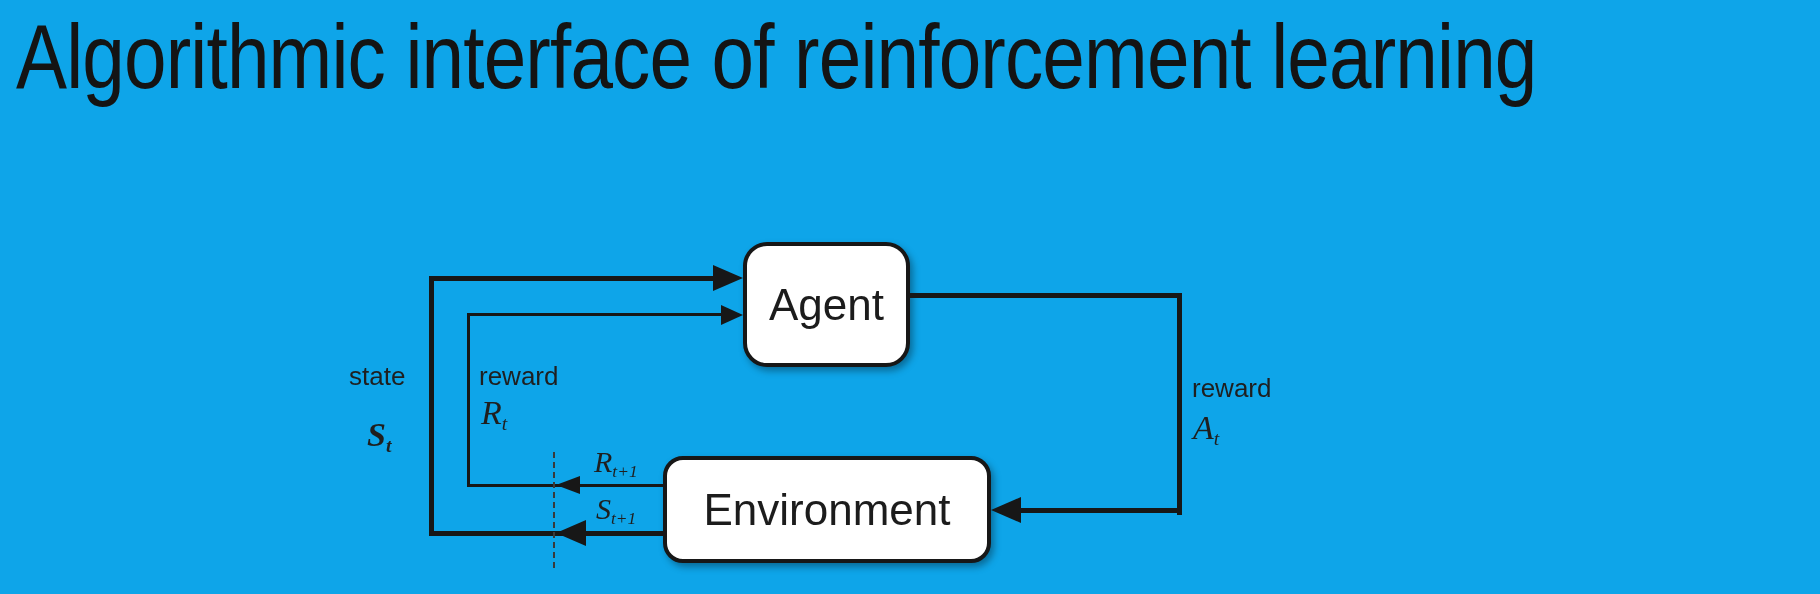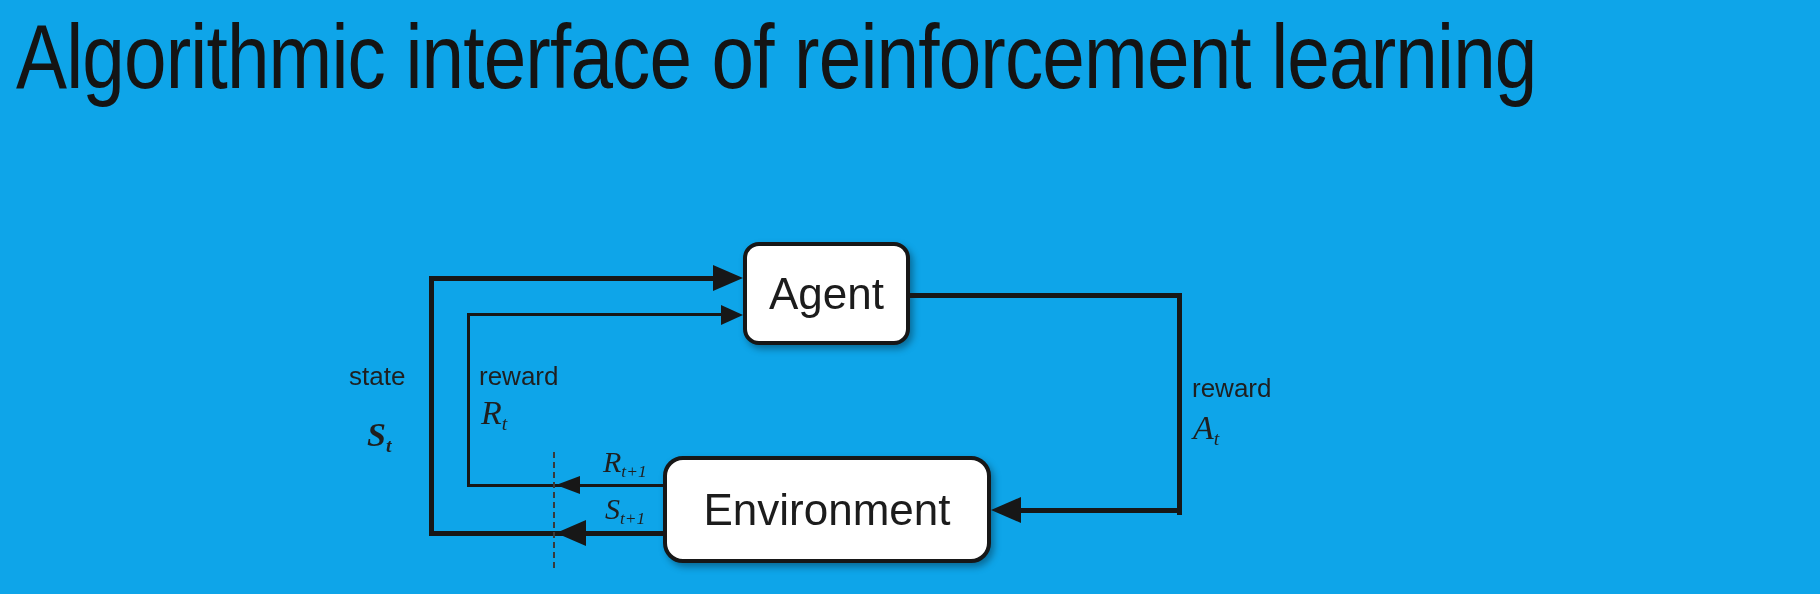--- a/index.html
+++ b/index.html
@@ -35,22 +35,22 @@
     border: 4px solid #171717;
     display: flex;
     align-items: center;
     justify-content: center;
     font-size: 44px;
     color: #1c1c1c;
     box-shadow: 3px 4px 7px rgba(0,0,0,0.35);
   }
   .agent-box {
     left: 743px; top: 242px;
-    width: 167px; height: 103px;
-    border-radius: 16px;
+    width: 167px; height: 125px;
+    border-radius: 24px;
   }
   .environment-box {
     left: 663px; top: 456px;
     width: 328px; height: 107px;
     border-radius: 20px;
   }
 
   .line { position: absolute; background: #171717; }
 
   
@@ -112,21 +112,21 @@
     white-space: nowrap;
   }
   .math-label {
     position: absolute;
     font-family: "Liberation Serif", serif;
     font-style: italic;
     font-size: 34px;
     color: #1f1f1f;
     white-space: nowrap;
   }
-  .math-label.small { font-size: 30px; margin-left: 9px; }
+  .math-label.small { font-size: 30px; }
   .sub { font-size: 0.58em; vertical-align: -0.28em; letter-spacing: 0; }
 
   .lbl-state   { left: 349px;  top: 361px; }
   .sym-state   { left: 367px;  top: 416px; font-weight: bold; }
   .lbl-reward  { left: 479px;  top: 361px; text-align: right; }
   .sym-reward  { left: 481px;  top: 394px; }
   .sym-next-reward { left: 594px; top: 445px; }
   .sym-next-state  { left: 596px; top: 492px; }
   .lbl-action  { left: 1192px; top: 373px; }
   .sym-action  { left: 1193px; top: 409px; }

